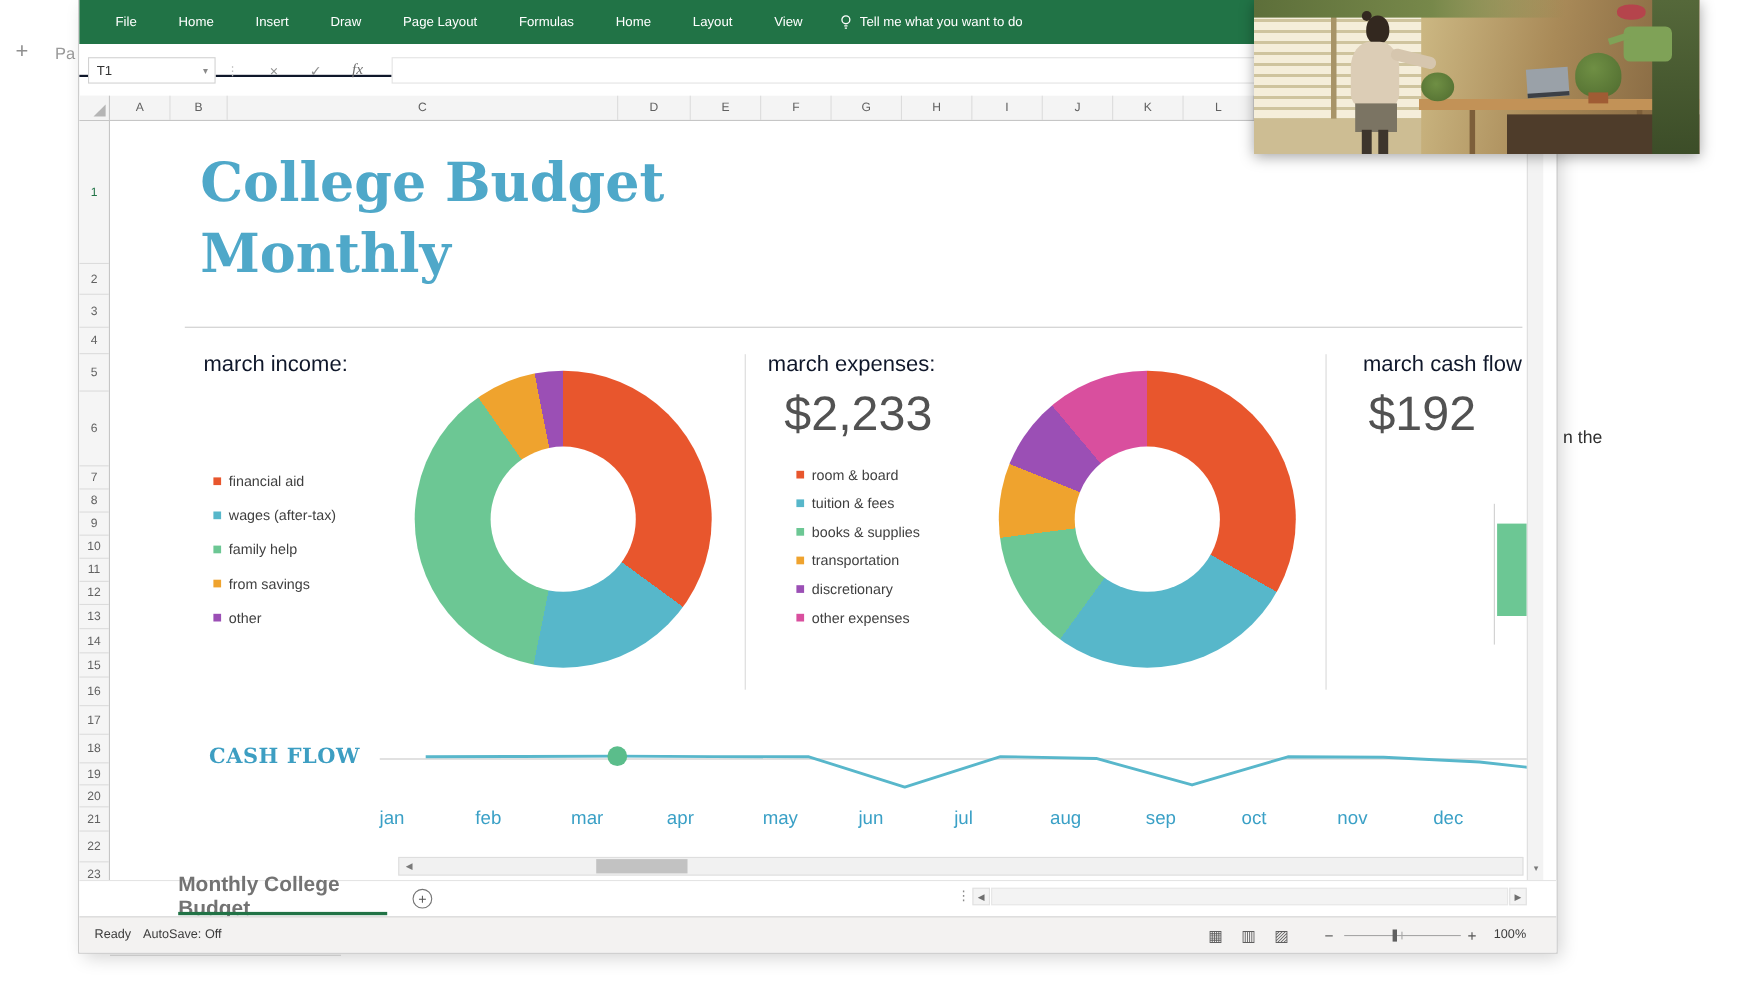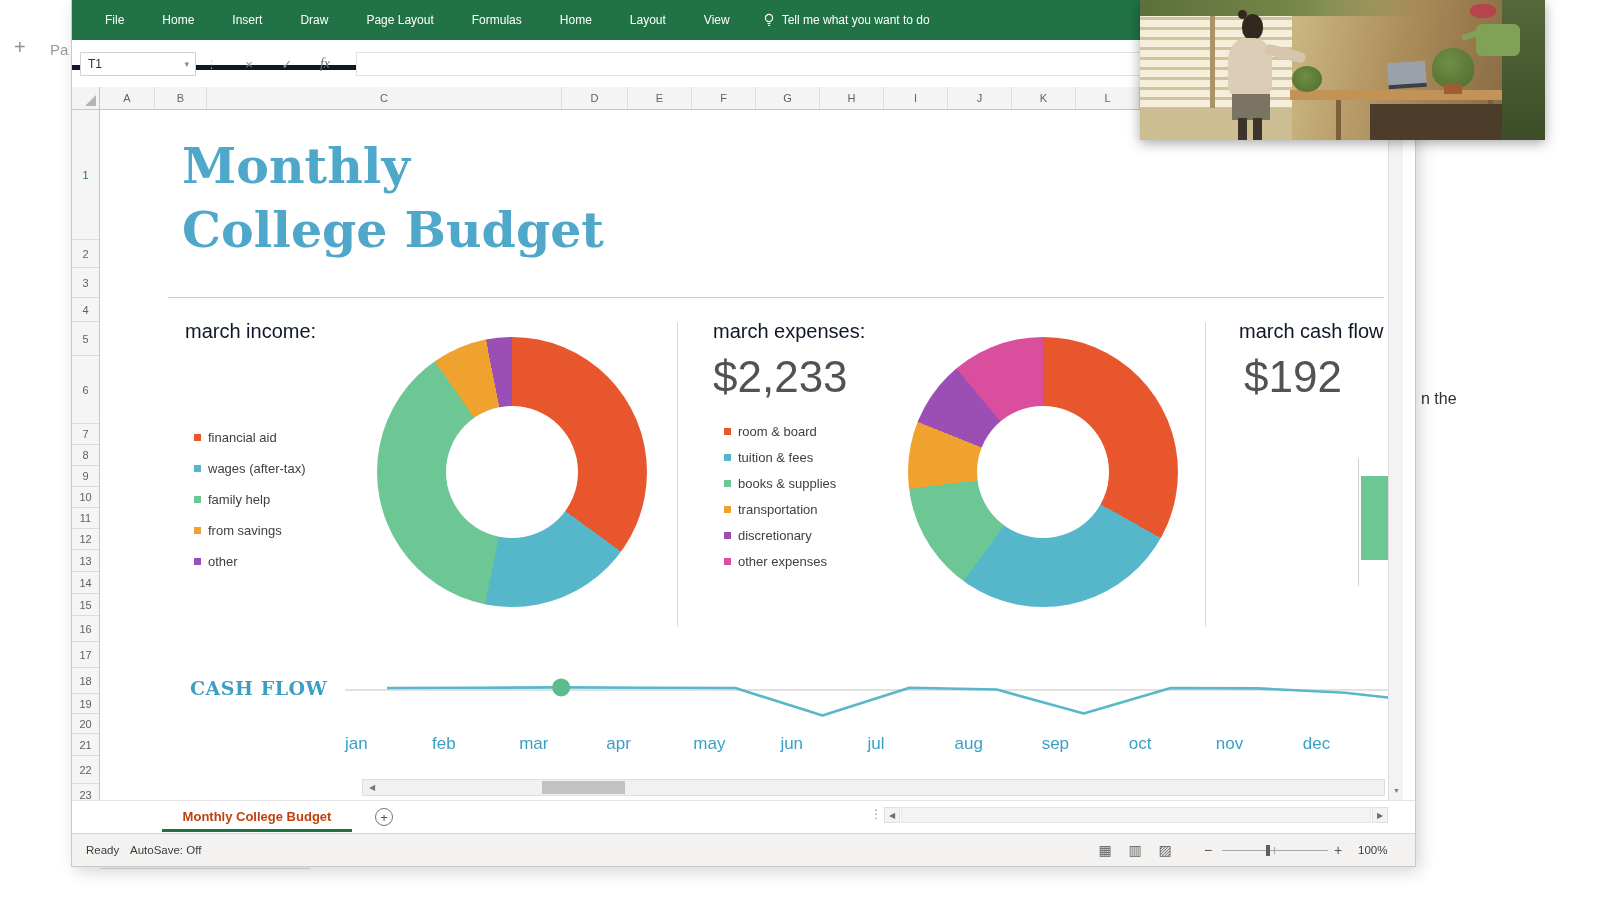--- a/index.html
+++ b/index.html
@@ -18,21 +18,21 @@
           box-shadow:0 0 0 1px #c9c9c9, 4px 5px 16px rgba(0,0,0,.18);overflow:hidden;z-index:10}
 
   
   .ribbon{position:absolute;left:0;top:0;width:100%;height:40px;background:#217346;display:flex;align-items:center;padding-left:14px}
   .ribbon-tabs{display:flex;align-items:flex-end}
   .ribbon-tab{color:#fff;font-size:12px;padding:0 19px;line-height:40px;white-space:nowrap}
   .tell-me{display:flex;align-items:center;gap:7px;color:#fff;font-size:12px;margin-left:14px;white-space:nowrap}
   .bulb{display:inline-block;width:12px;height:14px}
 
   
-  .formula-row{position:absolute;left:0;top:40px;width:100%;height:30px;background:#fff;border-bottom:5px solid #0f172a}
+  .formula-row{position:absolute;left:0;top:40px;width:100%;height:30px;background:#fff;border-bottom:2px solid #0f172a}
   .name-box{position:absolute;left:8px;top:12px;width:116px;height:24px;border:1px solid #d2d2d2;background:#fff;
             display:flex;align-items:center;font-size:12px;color:#333}
   .name-box input{border:0;outline:0;width:86px;padding-left:7px;font-size:12px;color:#333;font-family:inherit;background:transparent}
   .name-caret{margin-left:auto;padding-right:6px;font-size:9px;color:#8a8a8a}
   .fb-dots{position:absolute;left:134px;top:12px;height:24px;display:flex;align-items:center;font-size:11px;color:#bdbdbd}
   .fb-btn{position:absolute;top:12px;width:26px;height:24px;display:flex;align-items:center;justify-content:center;
           font-size:13px;color:#919191}
   .fb-x{left:164px}
   .fb-check{left:202px}
   .fb-fx{left:240px;font-family:"Liberation Serif",serif;font-style:italic;color:#6d6d6d;font-size:14px}
@@ -76,21 +76,21 @@
                font-weight:bold;font-size:49px;line-height:64px;color:#4fa8c9}
   .hdivider{position:absolute;left:96px;top:297px;width:1216px;height:1px;background:#cccccc}
   .vdivider{position:absolute;top:322px;width:1px;height:305px;background:#dadada}
   .vdiv1{left:605px}
   .vdiv2{left:1133px}
 
   .panel-label{position:absolute;font-size:20px;color:#0f172a;white-space:nowrap}
   .panel-amount{position:absolute;font-size:44px;color:#525252;white-space:nowrap}
   .income-label{left:113px;top:320px}
   .income-amount{left:110px;top:352px}
-  .expenses-label{left:641px;top:320px}
+  .expenses-label{left:626px;top:320px}
   .expenses-amount{left:641px;top:352px}
   .cf-label{left:1167px;top:320px}
   .cf-amount{left:1172px;top:352px}
 
   .legend{position:absolute}
   .income-legend{left:122px;top:422px}
   .income-legend .legend-item{height:31px}
   .expenses-legend{left:652px;top:418px}
   .expenses-legend .legend-item{height:26px}
   .legend-item{display:flex;align-items:center;font-size:13px;color:#404040;white-space:nowrap}
@@ -118,21 +118,21 @@
 
   
   .v-scrollbar{position:absolute;left:1316px;top:110px;width:15px;height:690px;background:#f3f3f3;border-left:1px solid #dedede}
   .vs-arrow{position:absolute;left:0;width:15px;height:16px;display:flex;align-items:center;justify-content:center;font-size:7px;color:#7a7a7a}
   .vs-up{top:0}
   .vs-down{bottom:2px}
 
   
   .tab-row{position:absolute;left:0;top:800px;width:100%;height:33px;background:#fff;border-top:1px solid #e4e4e4}
   .sheet-tab{position:absolute;left:90px;top:0;width:190px;height:30px;display:flex;align-items:center;justify-content:center;
-             font-size:13px;font-weight:bold;color:#c2410c}
+             font-size:19px;font-weight:bold;color:#737373}
   .sheet-tab-underline{position:absolute;left:90px;top:28px;width:190px;height:3px;background:#217346}
   .add-sheet{position:absolute;left:303px;top:7px;width:18px;height:18px;border:1px solid #757575;border-radius:50%;
              display:flex;align-items:center;justify-content:center;font-size:13px;color:#555;line-height:1}
   .tab-dots{position:absolute;left:798px;top:6px;font-size:12px;color:#8a8a8a}
   .ts-arrow{position:absolute;top:6px;width:16px;height:16px;display:flex;align-items:center;justify-content:center;
             font-size:8px;color:#6f6f6f;background:#f3f3f3;border:1px solid #e0e0e0}
   .ts-left{left:812px}
   .ts-right{left:1300px}
   .ts-track{position:absolute;left:829px;top:6px;width:470px;height:16px;background:#f3f3f3;border:1px solid #e6e6e6}
 
@@ -269,22 +269,22 @@
         <div class="row-cell">17</div>
         <div class="row-cell">18</div>
         <div class="row-cell">19</div>
         <div class="row-cell">20</div>
         <div class="row-cell">21</div>
         <div class="row-cell">22</div>
         <div class="row-cell">23</div>
       </div>
 
     <div class="sheet-title">
+      <div>College Budget</div>
       <div>Monthly</div>
-      <div>College Budget</div>
     </div>
     <div class="hdivider"></div>
     <div class="vdivider vdiv1"></div>
     <div class="vdivider vdiv2"></div>
 
     <div class="panel-label income-label">march income:</div>
     <div class="legend income-legend">
 
     <div class="legend-item">
           <span class="bullet" style="background: rgb(232, 86, 45);"></span>

